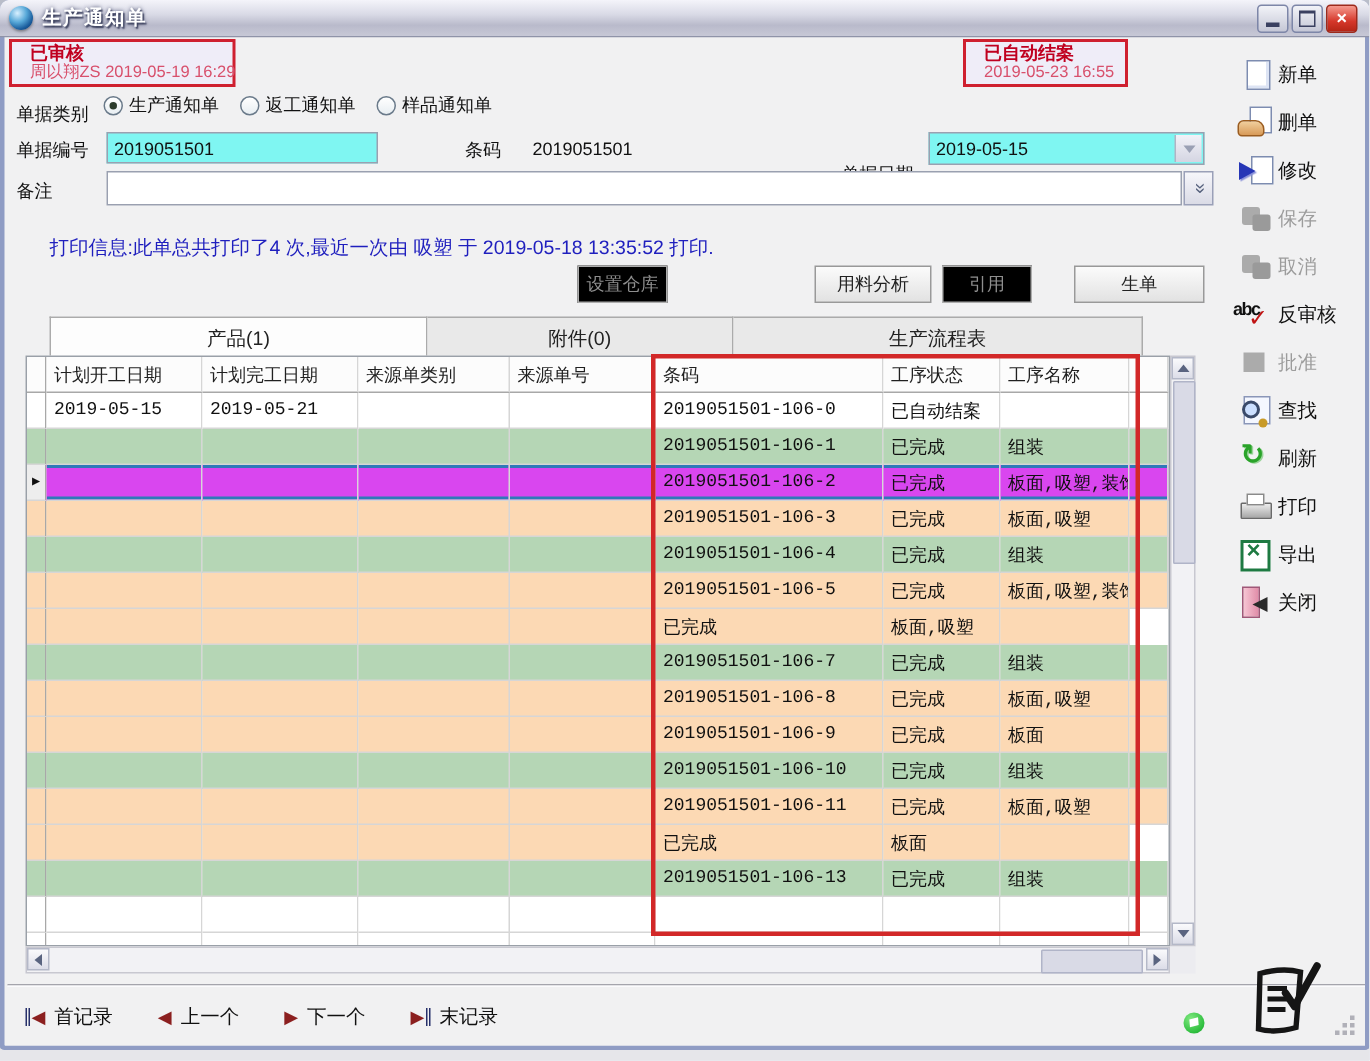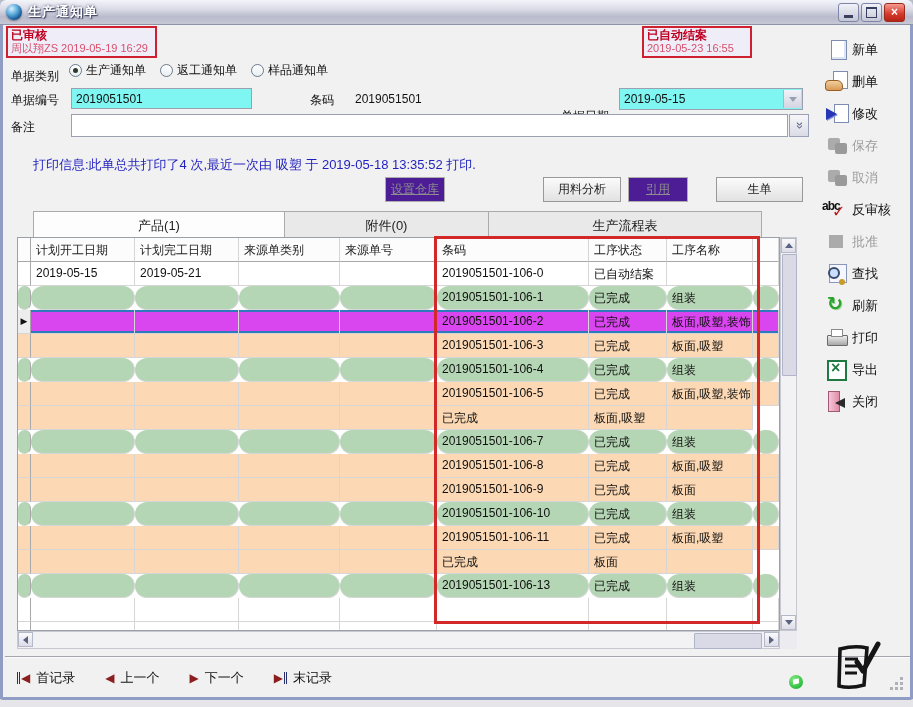--- a/index.html
+++ b/index.html
@@ -14,21 +14,21 @@
     background:radial-gradient(circle at 35% 30%,#d8f0ff,#57a8d8 40%,#1a5c9c 70%,#0a2c55);box-shadow:0 1px 2px rgba(0,0,0,.4);}
   .wtitle{font-size:13px;font-weight:bold;color:#fff;text-shadow:1px 1px 1px #3a3f5c,0 0 3px #4a4f70;letter-spacing:1px;}
   .winbtns{margin-left:auto;display:flex;gap:2px;padding-right:8px;}
   .wbtn{width:21px;height:19px;border-radius:3px;border:1px solid #7d86a8;box-sizing:border-box;
     background:linear-gradient(#f2f3f8,#c5c7d6);display:flex;align-items:center;justify-content:center;
     color:#3a4060;font-size:11px;font-weight:bold;}
   .wbtn.close{background:linear-gradient(#f59a8e,#d5372a 60%,#b52516);border-color:#9c2a1c;color:#fff;font-size:12px;}
   .wbtn.min i{display:block;width:9px;height:3px;background:#3a4060;margin-top:8px;}
   .wbtn.max i{display:block;width:9px;height:8px;border:1px solid #3a4060;border-top-width:2px;}
   
-  .statusbox{position:absolute;border:2px solid #cf2030;background:#efedf8;padding:1px 4px 2px 3px;box-sizing:border-box;}
+  .statusbox{position:absolute;border:2px solid #cf2030;background:#efedf8;padding:1px 4px 2px 12px;box-sizing:border-box;}
   .statusbox .l1{font-size:12px;font-weight:bold;color:#c00020;line-height:13px;}
   .statusbox .l2{font-size:11px;color:#d8506c;line-height:12px;white-space:nowrap;}
   .sb-left{left:3px;top:26px;width:151px;height:32px;}
   .sb-right{left:639px;top:26px;width:110px;height:32px;}
   
   .flabel{position:absolute;font-size:12px;color:#111;}
   .radio-row{position:absolute;left:66px;top:62px;display:flex;gap:14px;align-items:center;height:16px;}
   .radio{display:flex;align-items:center;gap:4px;font-size:12px;color:#111;}
   .rdot{width:11px;height:11px;border-radius:50%;border:1px solid #6a7a8a;background:linear-gradient(#fff,#e8eef2);position:relative;}
   .rdot.on::after{content:"";position:absolute;left:3px;top:3px;width:5px;height:5px;border-radius:50%;background:#2c3c2c;}
@@ -37,37 +37,37 @@
   .combo{position:absolute;box-sizing:border-box;border:1px solid #9aa0b0;background:#7ff6f2;font-size:12px;color:#111;padding:2px 4px;display:flex;align-items:center;}
   .combo .dbtn{position:absolute;right:1px;top:1px;bottom:1px;width:17px;background:linear-gradient(#f2f2f8,#d4d5e2);border-left:1px solid #b0b4c4;display:flex;align-items:center;justify-content:center;}
   .combo .dbtn::after{content:"";border-left:4px solid transparent;border-right:4px solid transparent;border-top:5px solid #9aa0b4;}
   .chevbtn{position:absolute;left:786px;top:114px;width:20px;height:23px;box-sizing:border-box;border:1px solid #9aa0b8;background:linear-gradient(#f6f6fa,#dadbe6);color:#55607c;display:flex;align-items:center;justify-content:center;font-size:13px;}
   .chevbtn span{display:block;transform:rotate(-90deg);}
   .printinfo{position:absolute;left:30px;top:156px;font-size:13px;color:#1f1fbe;}
   
   .actions{position:absolute;left:0;top:177px;width:100%;height:26px;}
   .abtn{position:absolute;height:25px;box-sizing:border-box;border:1px solid #999;background:linear-gradient(#fbfbfb,#e2e2e2);
     font-size:12px;color:#222;display:flex;align-items:center;justify-content:center;}
-  .abtn.dis{background:#4c1d95;color:#8e8e8e;border-color:#adadad;text-decoration:underline;}
+  .abtn.dis{background:#000000;color:#8e8e8e;border-color:#adadad;}
   .abtn.a0{left:382px;width:60px;}.abtn.a1{left:540px;width:78px;}.abtn.a2{left:625px;width:60px;}.abtn.a3{left:713px;width:87px;}
   
   .tabs{position:absolute;left:18px;top:211px;height:29px;display:flex;margin-left:12px;}
   .tab{box-sizing:border-box;height:29px;display:flex;align-items:center;justify-content:center;font-size:13px;color:#222;
     background:#e9e9e9;border:1px solid #ababab;border-left:none;}
   .tab.t0{width:252px;border-left:1px solid #ababab;}
   .tab.t1{width:204px;}.tab.t2{width:273px;}
   .tab.active{background:#fdfdfd;border-bottom:1px solid #fdfdfd;}
   
-  .grid{position:absolute;left:14px;top:237px;width:763px;height:394px;background:#fff;border:1px solid #9aa0a8;box-sizing:border-box;overflow:hidden;}
+  .grid{position:absolute;left:14px;top:237px;width:763px;height:394px;background:#fff;border:1px solid #9aa0a8;box-sizing:border-box;overflow:hidden;font-family:Liberation Mono, monospace;}
   .tr{display:grid;grid-template-columns:13px 104px 104px 101px 97px 152px 78px 86px 1fr;height:24px;box-sizing:border-box;}
   .td{box-sizing:border-box;border-right:1px solid #d6d6d6;border-bottom:1px solid #d6d6d6;font-size:12px;color:#101010;
     padding:4px 3px 0 5px;overflow:hidden;white-space:nowrap;}
   .tr.head .td{background:#fcfcfc;border-bottom:1px solid #a8a8a8;color:#202020;}
   .td.ind{background:#ededed;border-right:1px solid #a8a8a8;padding:0;text-align:center;font-size:9px;line-height:23px;color:#101010;}
-  .row-green .td{background:#b5d6b5;border-radius:12px;}
+  .row-green .td{background:#b5d6b5;}
   .row-orange .td{background:#fcd9b4;}
   .row-white .td{background:#fff;}
   .tr.sel .td{background:#d946ef;box-shadow:inset 0 2px 0 #2f7ab8,inset 0 -2px 0 #2f7ab8;}
   .tr.sel .td.ind{background:#ededed;box-shadow:none;}
   .row-empty .td{background:#fff;}
   .redbox{position:absolute;left:431px;top:236px;width:320px;height:382px;border:3px solid #d22828;pointer-events:none;z-index:5;}
   
   .vscroll{position:absolute;left:777px;top:237px;width:17px;height:394px;background:#f2f2f5;border:1px solid #c8c8d0;box-sizing:border-box;}
   .hscroll{position:absolute;left:14px;top:631px;width:763px;height:18px;background:#f2f2f5;border:1px solid #c8c8d0;box-sizing:border-box;}
   .sarrow{position:absolute;width:15px;height:15px;background:linear-gradient(#fafafc,#dcdde8);border:1px solid #b4b8c8;box-sizing:border-box;display:flex;align-items:center;justify-content:center;}

